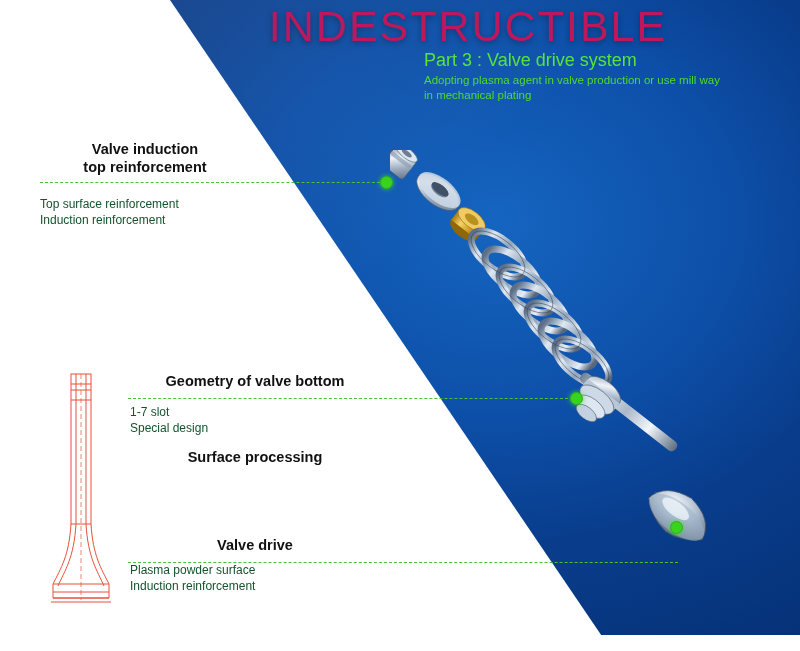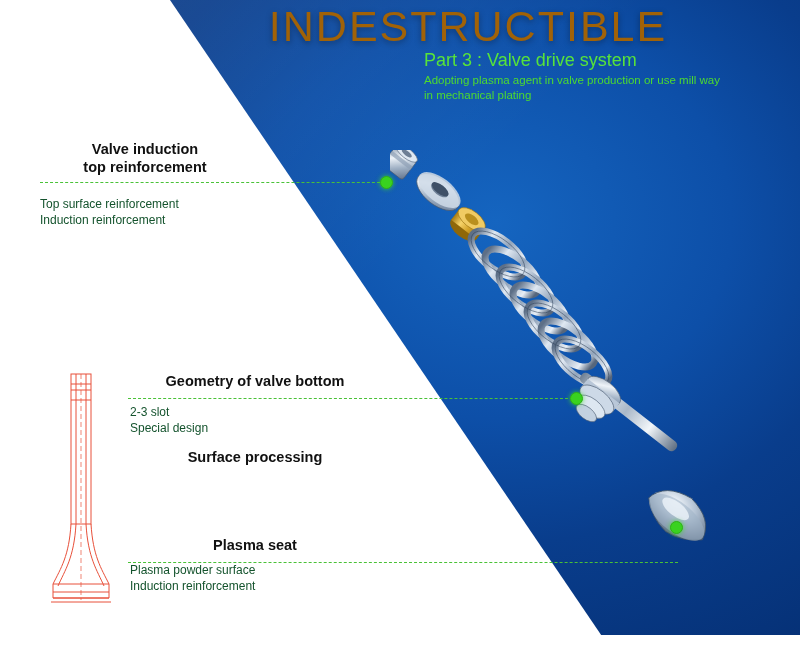--- a/index.html
+++ b/index.html
@@ -24,21 +24,21 @@
     clip-path: polygon(170px 0, 800px 0, 800px 651px, 612px 651px);
   }
   .white-wedge-bottom{
     position:absolute;left:0;bottom:0;width:800px;height:16px;
     background:#ffffff;
   }
 
   
   .title{
     position:absolute;left:218px;top:2px;width:500px;
-    color:#a16207;font-size:43px;letter-spacing:2px;font-weight:400;
+    color:#be185d;font-size:43px;letter-spacing:2px;font-weight:400;
     text-align:center;text-shadow:0 2px 6px rgba(0,0,0,.35);
     font-family:"Liberation Sans", sans-serif;
   }
   .subtitle{
     position:absolute;left:424px;top:50px;width:330px;
     color:#57e33a;font-size:18px;font-weight:400;
   }
   .sub-desc{
     position:absolute;left:424px;top:73px;width:300px;
     color:#4ddb2f;font-size:11.5px;line-height:15px;
@@ -217,30 +217,30 @@
     <div class="txtgroup" style="margin-top:20px;">
       <p class="sub">Top surface reinforcement</p>
       <p class="sub">Induction reinforcement</p>
     </div>
   </div>
 
 
   <div class="ann lbl-blk-3">
     <h3>Geometry of valve bottom</h3>
     <div class="txtgroup" style="margin-top:14px;">
-      <p class="sub">2-3 slot</p>
+      <p class="sub">1-7 slot</p>
       <p class="sub">Special design</p>
     </div>
   </div>
 
   <div class="ann lbl-blk-4">
     <h3>Surface processing</h3>
   </div>
 
   <div class="ann lbl-blk-5">
-    <h3>Plasma seat</h3>
+    <h3>Valve drive</h3>
     <div class="txtgroup" style="">
       <p class="sub">Plasma powder surface</p>
       <p class="sub">Induction reinforcement</p>
     </div>
   </div>
 
 </div>
 
 </body></html>

